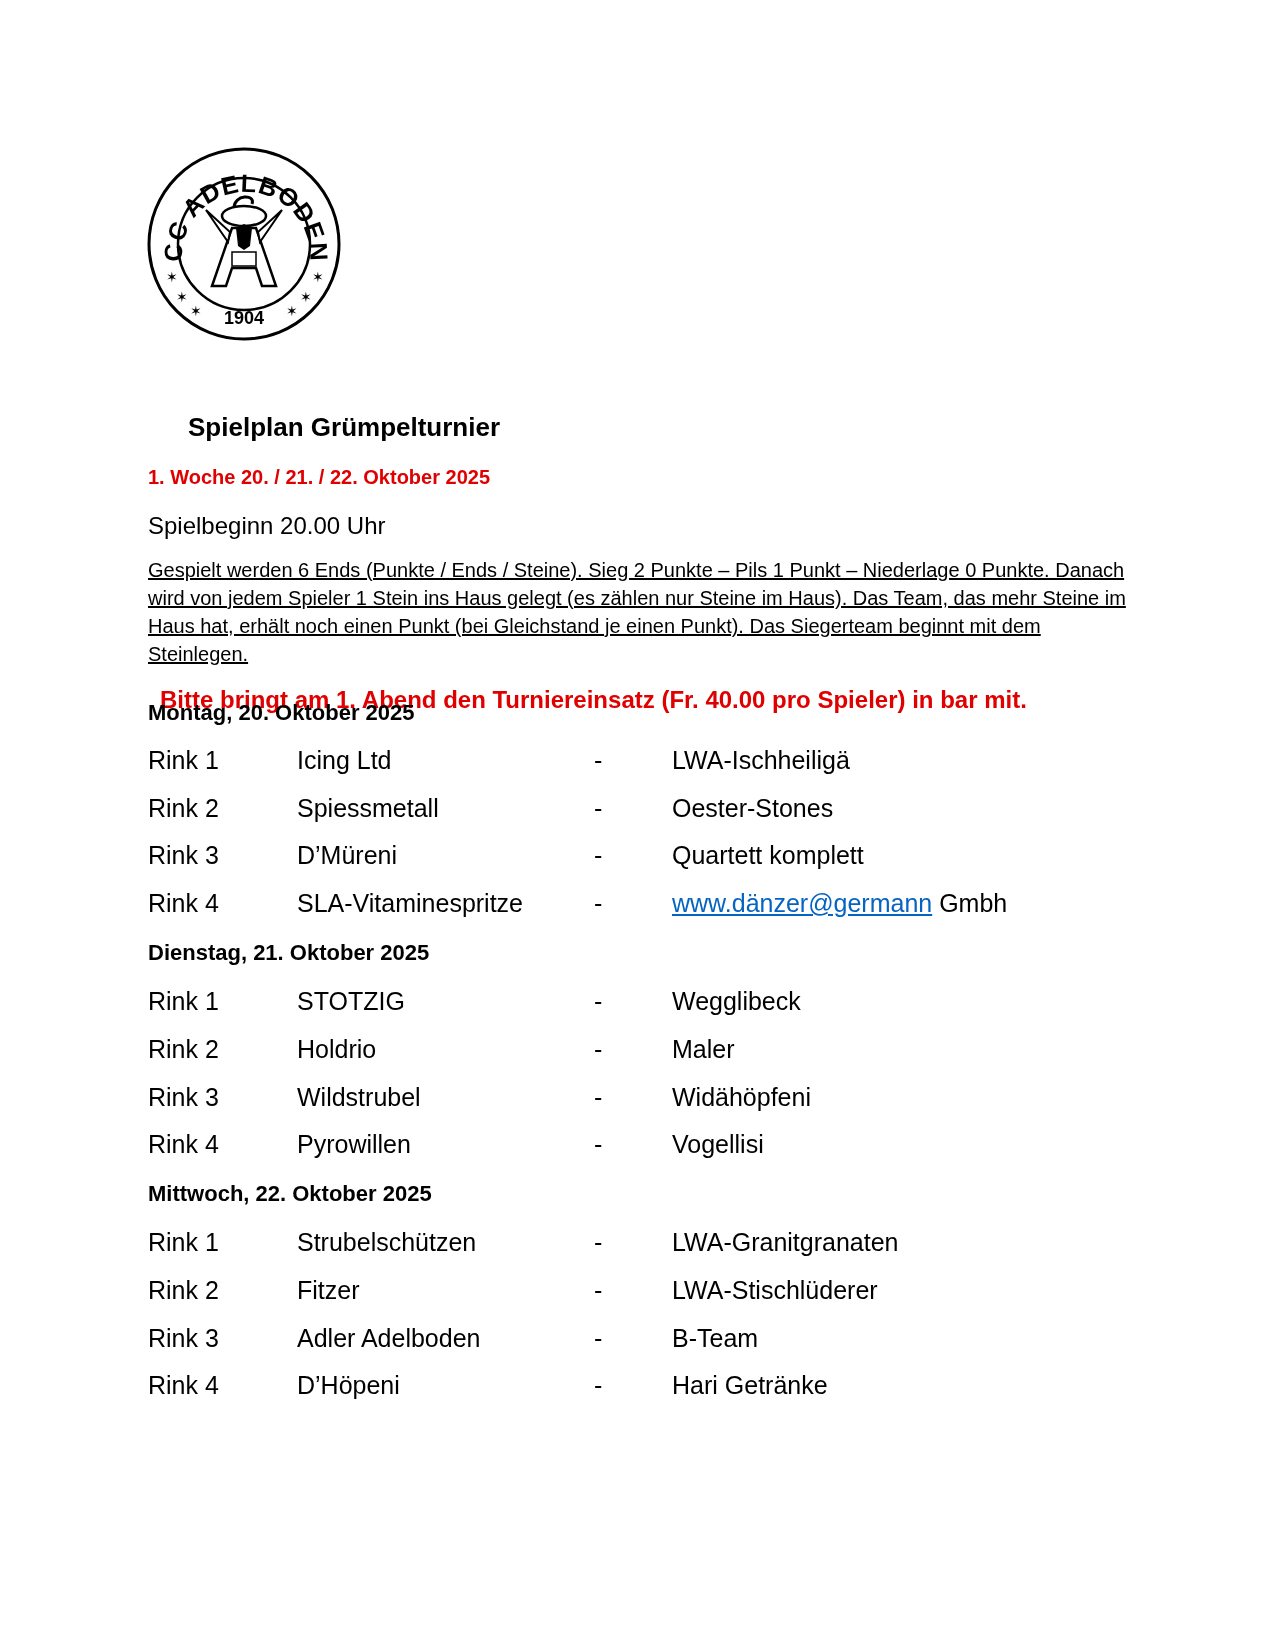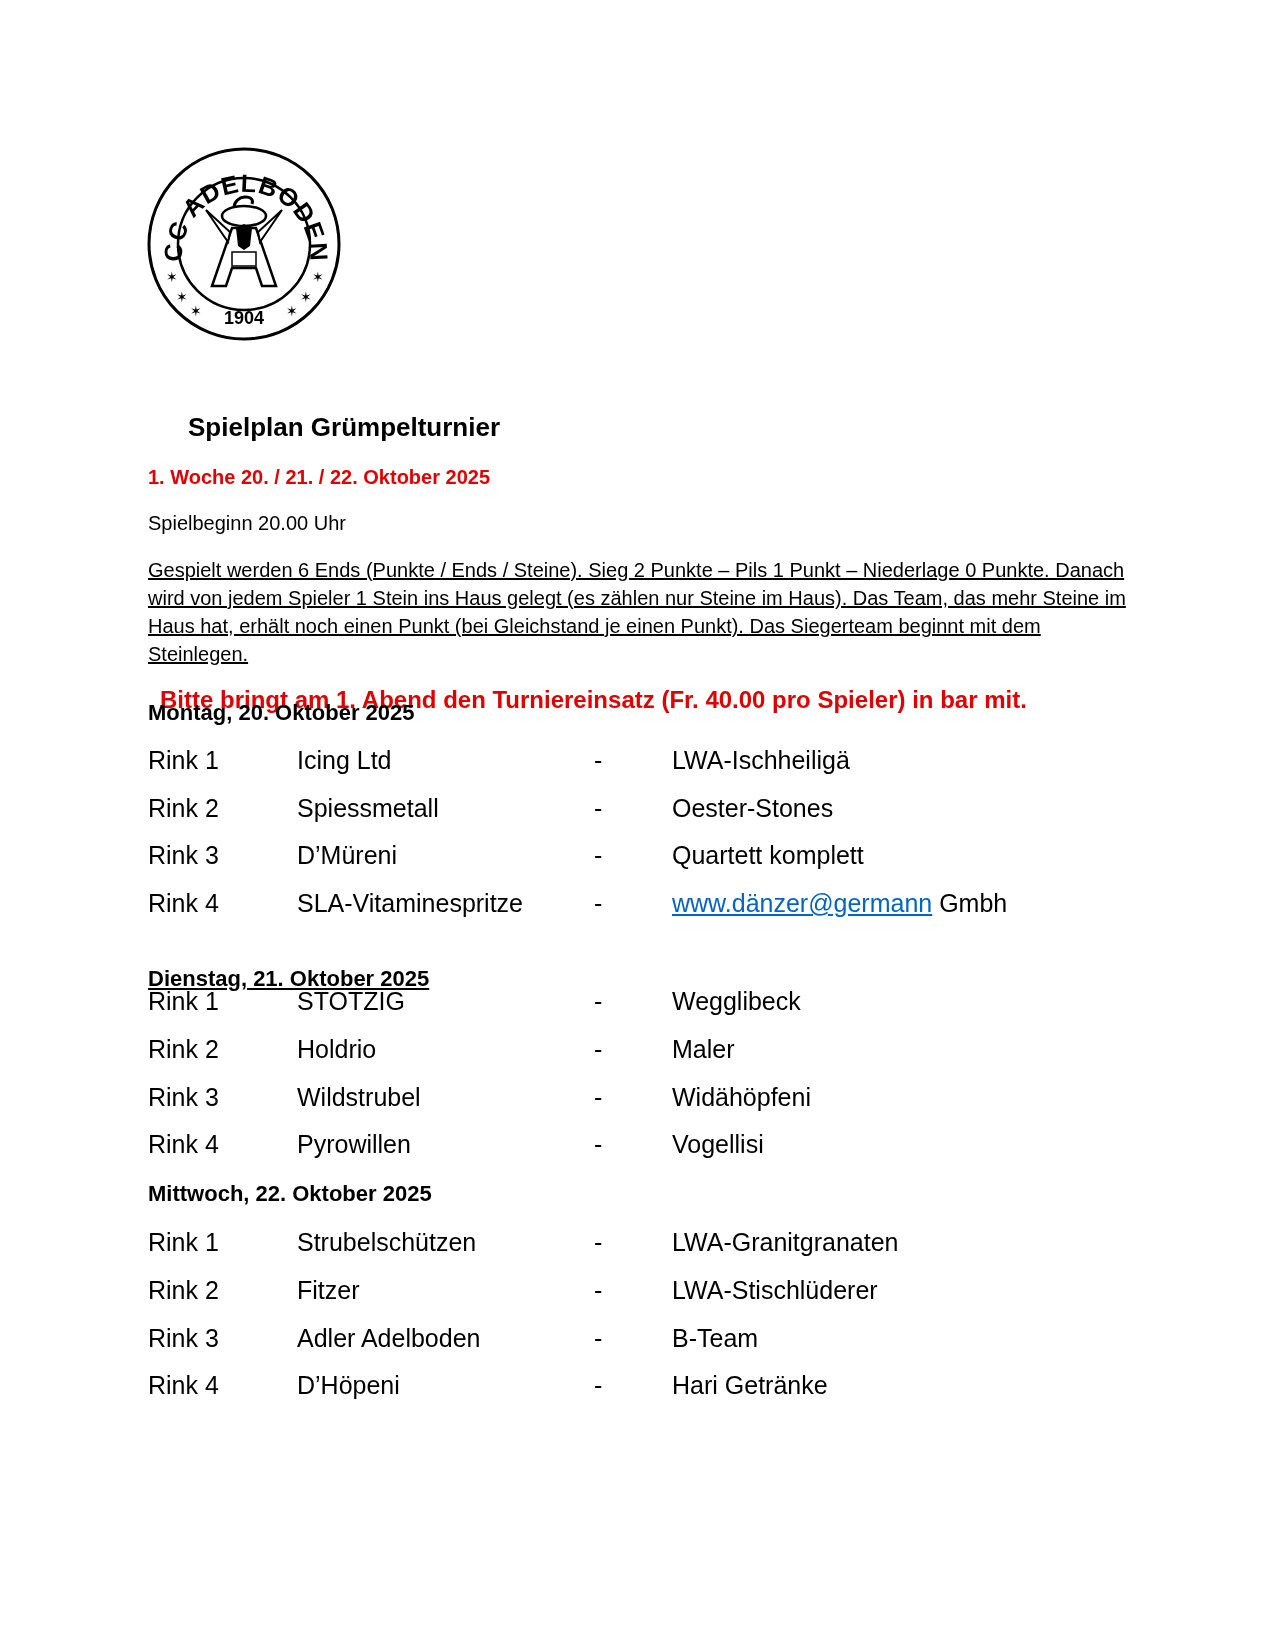--- a/index.html
+++ b/index.html
@@ -1,21 +1,21 @@
 <!DOCTYPE html>
 <html><head>
 <meta charset="utf-8">
 <style>
   html, body { margin: 0; padding: 0; background: #ffffff; }
   body { width: 1275px; height: 1650px; position: relative; font-family: "Liberation Sans", sans-serif; color: #000; overflow: hidden; }
   .logo { position: absolute; left: 146px; top: 146px; width: 196px; height: 196px; }
   .content { position: absolute; left: 148px; top: 0; width: 980px; }
   .title { position: absolute; top: 412px; left: 0; font-size: 26px; font-weight: bold; white-space: nowrap; margin-left: 40px; }
   .week { position: absolute; top: 466px; left: 0; font-size: 20px; font-weight: bold; color: #e00000; white-space: nowrap; }
-  .start { position: absolute; top: 512px; left: 0; font-size: 20px; white-space: nowrap; }
+  .start { position: absolute; top: 512px; left: 0; font-size: 24px; white-space: nowrap; }
   .rules { position: absolute; top: 556px; left: 0; width: 980px; font-size: 20px; line-height: 28px; text-decoration: underline; }
   .note { position: absolute; top: 686px; left: 12px; font-size: 24px; font-weight: bold; color: #e00000; white-space: nowrap; }
   .day { position: absolute; left: 0; font-size: 22px; font-weight: bold; white-space: nowrap; }
   .row { position: absolute; left: 0; width: 980px; height: 34px; font-size: 25px; white-space: nowrap; }
   .row span { position: absolute; top: 0; }
   .c-rink { left: 0; }
   .c-home { left: 149px; }
   .c-sep { left: 446px; }
   .c-away { left: 524px; }
   .link { color: #0563c1; text-decoration: underline; cursor: pointer; }
@@ -82,21 +82,21 @@
     <span class="c-sep">-</span>
     <span class="c-away">Quartett komplett</span>
   </div>
   <div class="row" style="top:889px;">
     <span class="c-rink">Rink 4</span>
     <span class="c-home">SLA-Vitaminespritze</span>
     <span class="c-sep">-</span>
     <span class="c-away"><a class="link">www.dänzer@germann</a><span style="position:static"> Gmbh</span></span>
   </div>
 
-  <div class="day" style="top:966px;text-decoration:underline;">Dienstag, 21. Oktober 2025</div>
+  <div class="day" style="top:940px;">Dienstag, 21. Oktober 2025</div>
   <div class="row" style="top:987px;">
     <span class="c-rink">Rink 1</span>
     <span class="c-home">STOTZIG</span>
     <span class="c-sep">-</span>
     <span class="c-away">Wegglibeck</span>
   </div>
   <div class="row" style="top:1035px;">
     <span class="c-rink">Rink 2</span>
     <span class="c-home">Holdrio</span>
     <span class="c-sep">-</span>

